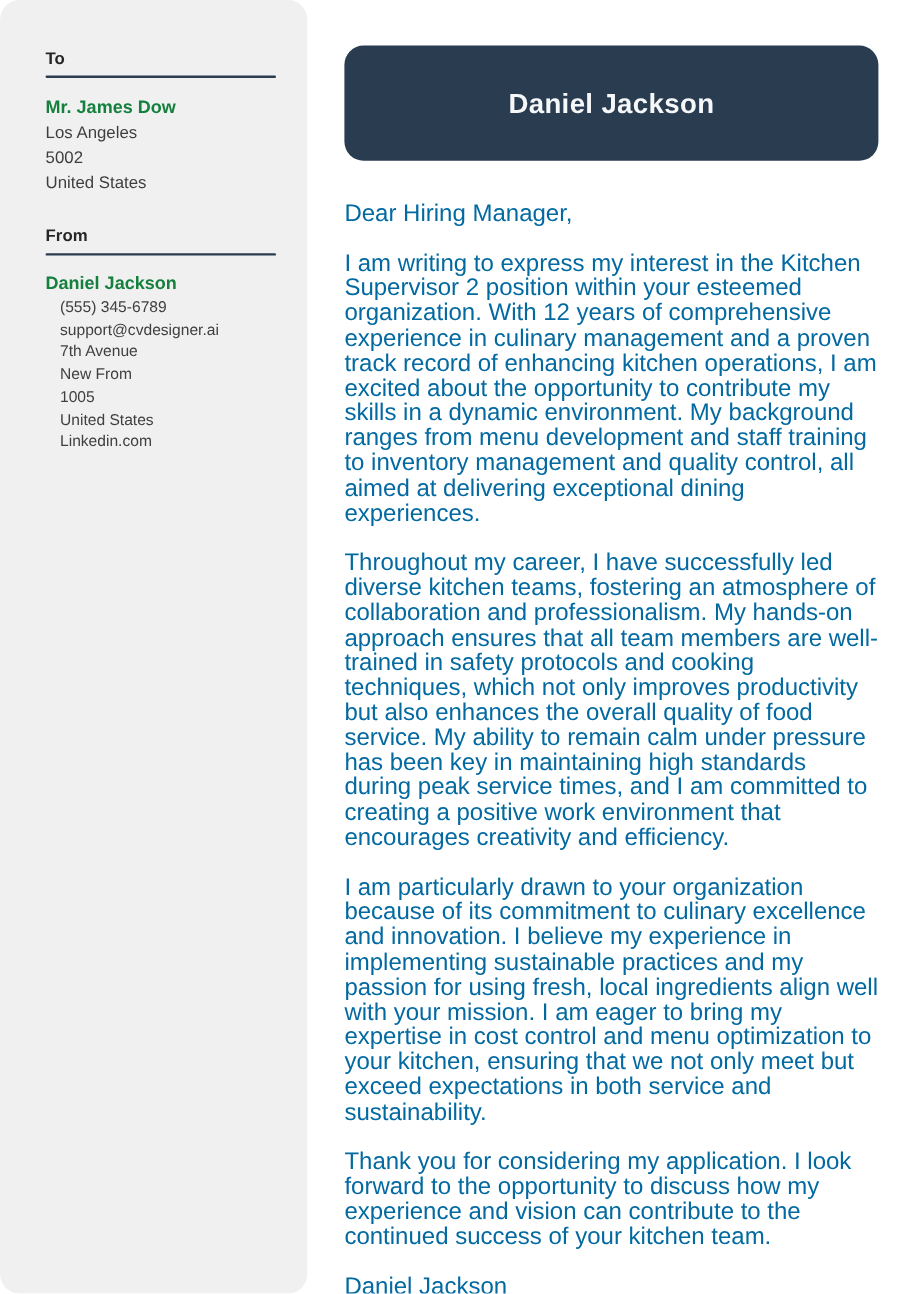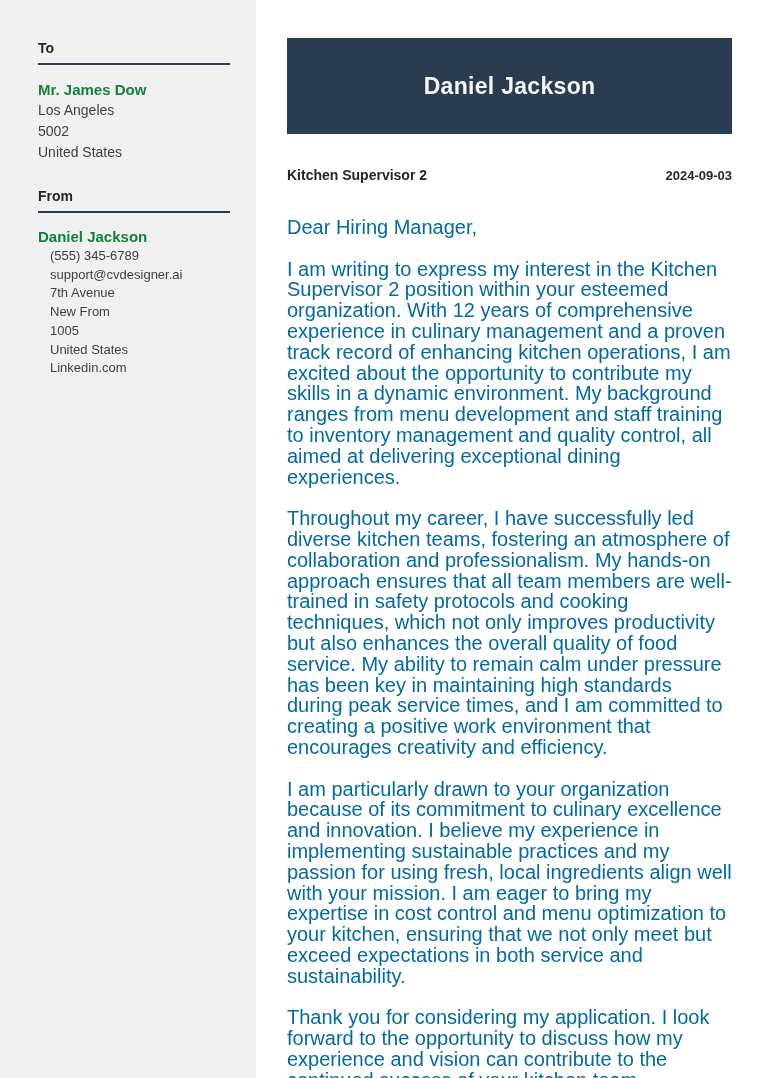--- a/index.html
+++ b/index.html
@@ -1,15 +1,15 @@
 <!DOCTYPE html>
 <html><head>
 <meta charset="utf-8">
 <style>
-  * { margin: 0; padding: 0; box-sizing: border-box; }
+  * { margin: 0; padding: 0; box-sizing: border-box; border-radius: 16px; }
   html, body { width: 768px; height: 1078px; }
   body {
     font-family: "Liberation Sans", sans-serif;
     background: #ffffff;
     color: #3d3d3d;
     overflow: hidden;
   }
   .page { display: flex; width: 768px; height: 1078px; }
 
   
@@ -113,24 +113,20 @@
       <div class="side-line">United States</div>
       <div class="side-line">Linkedin.com</div>
     </section>
   </aside>
 
   <main class="main">
     <header class="namebar">
       <h1>Daniel Jackson</h1>
     </header>
 
-    <div class="meta-row">
-      <span class="job-title">Kitchen Supervisor 2</span>
-      <span class="letter-date">2024-09-03</span>
-    </div>
 
     <div class="letter-body">
       <p>Dear Hiring Manager,</p>
       <p>I am writing to express my interest in the Kitchen Supervisor 2 position within your esteemed organization. With 12 years of comprehensive experience in culinary management and a proven track record of enhancing kitchen operations, I am excited about the opportunity to contribute my skills in a dynamic environment. My background ranges from menu development and staff training to inventory management and quality control, all aimed at delivering exceptional dining experiences.</p>
       <p>Throughout my career, I have successfully led diverse kitchen teams, fostering an atmosphere of collaboration and professionalism. My hands-on approach ensures that all team members are well-trained in safety protocols and cooking techniques, which not only improves productivity but also enhances the overall quality of food service. My ability to remain calm under pressure has been key in maintaining high standards during peak service times, and I am committed to creating a positive work environment that encourages creativity and efficiency.</p>
       <p>I am particularly drawn to your organization because of its commitment to culinary excellence and innovation. I believe my experience in implementing sustainable practices and my passion for using fresh, local ingredients align well with your mission. I am eager to bring my expertise in cost control and menu optimization to your kitchen, ensuring that we not only meet but exceed expectations in both service and sustainability.</p>
       <p>Thank you for considering my application. I look forward to the opportunity to discuss how my experience and vision can contribute to the continued success of your kitchen team.</p>
       <p class="closing-line">Daniel Jackson</p>
       <div class="signature">Daniel Jackson</div>
     </div>

